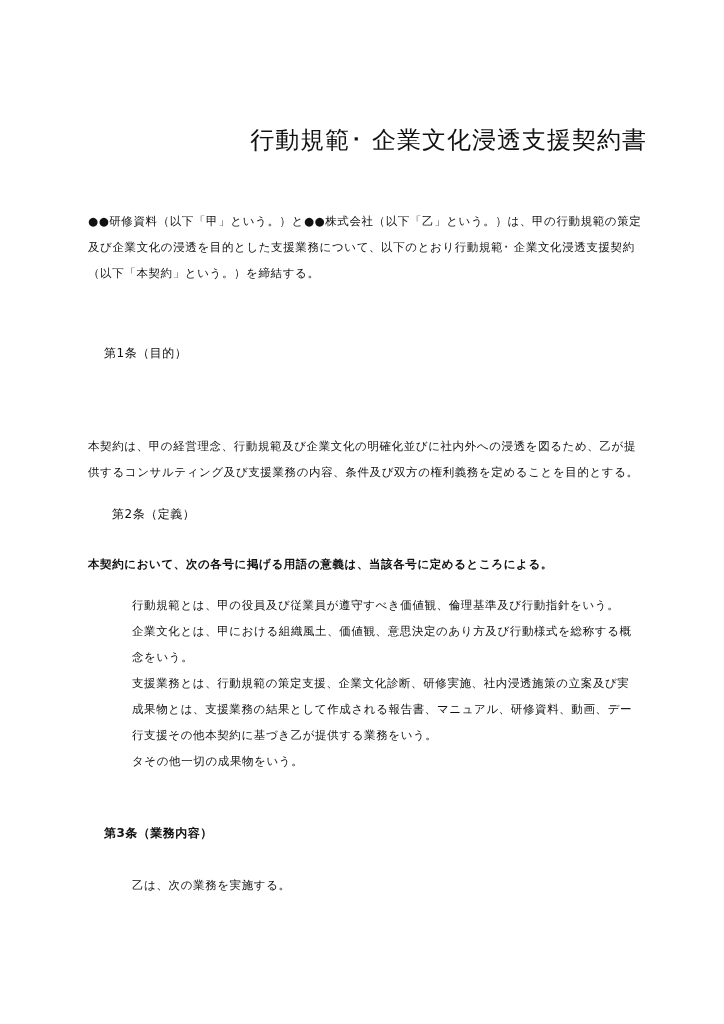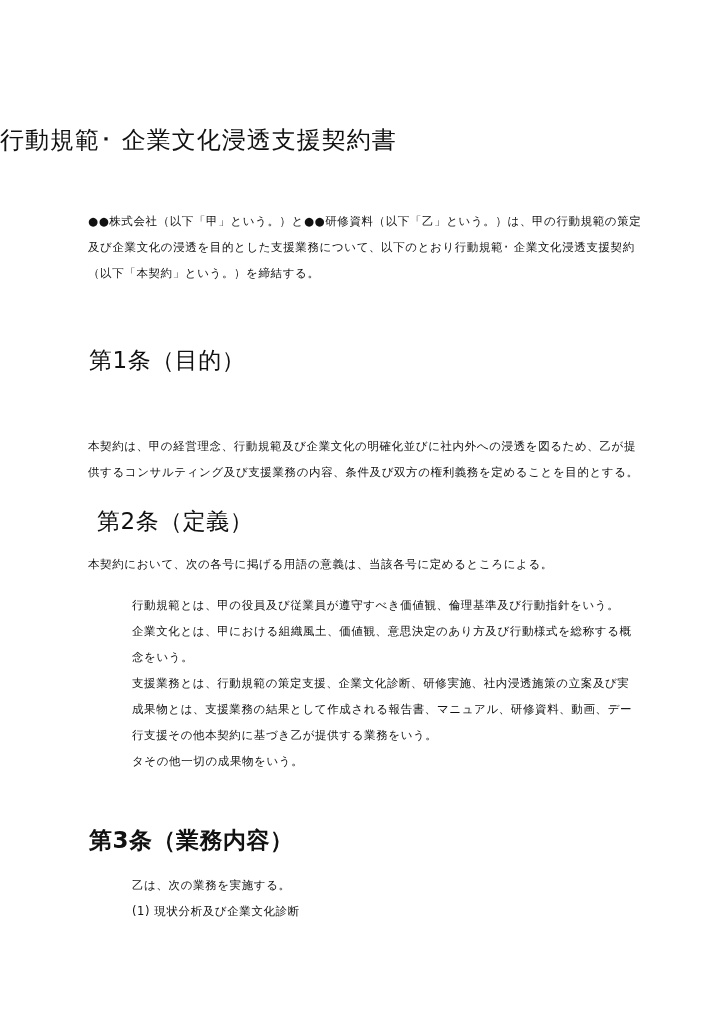--- a/index.html
+++ b/index.html
@@ -2,54 +2,53 @@
 <html><head>
 <meta charset="utf-8">
 <style>
   html, body { margin: 0; padding: 0; background: #ffffff; }
   body {
     width: 724px; height: 1024px; position: relative; overflow: hidden;
     font-family: "DejaVu Sans", "Liberation Sans", sans-serif; color: #111111;
   }
   .title {
     position: absolute; left: 0; width: 647px; top: 124px;
-    text-align: left; font-size: 24px; letter-spacing: 1px;
+    text-align: right; font-size: 24px; letter-spacing: 1px;
   }
   .para { position: absolute; font-size: 11.5px; line-height: 26px; letter-spacing: 0.6px; white-space: nowrap; }
   .line { display: block; }
-  .heading { position: absolute; left: 89px; font-size: 23px; letter-spacing: 0.5px; }
+  .heading { position: absolute; left: 104px; font-size: 12px; letter-spacing: 0.5px; }
 </style>
 </head>
 <body>
 
 <div>
   <div class="title">行動規範･ 企業文化浸透支援契約書</div>
 
   <div class="para" style="left:88px; top:208px;">
-    <span class="line">●●株式会社（以下「甲」という。）と●●研修資料（以下「乙」という。）は、甲の行動規範の策定</span>
+    <span class="line">●●研修資料（以下「甲」という。）と●●株式会社（以下「乙」という。）は、甲の行動規範の策定</span>
     <span class="line">及び企業文化の浸透を目的とした支援業務について、以下のとおり行動規範･ 企業文化浸透支援契約</span>
     <span class="line">（以下「本契約」という。）を締結する。</span>
   </div>
 
   <div class="heading" style="top:345px;">第1条（目的）</div>
   <div class="para" style="left:88px; top:396px;margin-top:37px;">
     <span class="line">本契約は、甲の経営理念、行動規範及び企業文化の明確化並びに社内外への浸透を図るため、乙が提</span>
     <span class="line">供するコンサルティング及び支援業務の内容、条件及び双方の権利義務を定めることを目的とする。</span>
   </div>
 
   <div class="heading" style="top:506px;margin-left:8px;">第2条（定義）</div>
-  <div class="para" style="left:88px; top:551px;">本契約において、次の各号に掲げる用語の意義は、当該各号に定めるところによる。</div>
+  <div class="para" style="left:88px; top:551px;font-weight:bold;">本契約において、次の各号に掲げる用語の意義は、当該各号に定めるところによる。</div>
   <div class="para" style="left:132px; top:593px;font-family:Liberation Mono, monospace;">
     <span class="line">行動規範とは、甲の役員及び従業員が遵守すべき価値観、倫理基準及び行動指針をいう。</span>
     <span class="line">企業文化とは、甲における組織風土、価値観、意思決定のあり方及び行動様式を総称する概</span>
     <span class="line">念をいう。</span>
     <span class="line">支援業務とは、行動規範の策定支援、企業文化診断、研修実施、社内浸透施策の立案及び実</span>
     <span class="line">成果物とは、支援業務の結果として作成される報告書、マニュアル、研修資料、動画、デー</span>
     <span class="line">行支援その他本契約に基づき乙が提供する業務をいう。</span>
     <span class="line">タその他一切の成果物をいう。</span>
   </div>
 
   <div class="heading" style="top:825px;font-weight:bold;">第3条（業務内容）</div>
   <div class="para" style="left:132px; top:872px;">
     <span class="line">乙は、次の業務を実施する。</span>
-    <span class="line">(1) 現状分析及び企業文化診断</span>
   </div>
 </div>
 
 </body></html>

